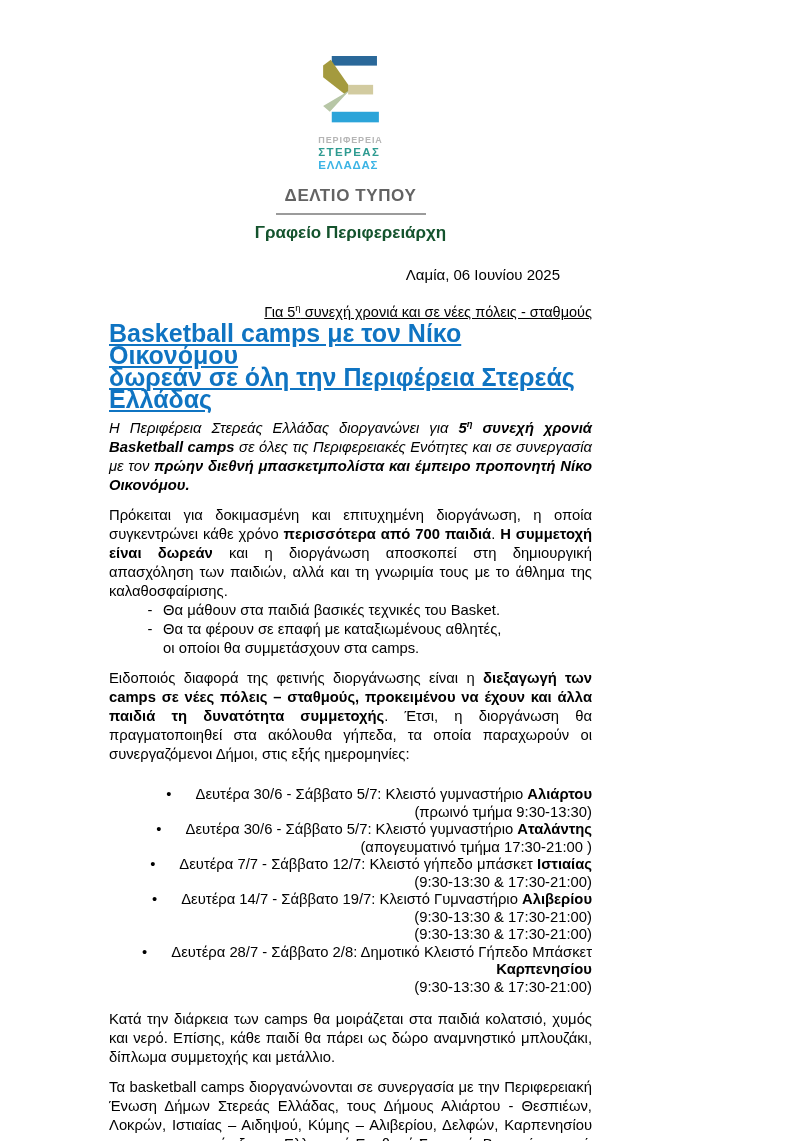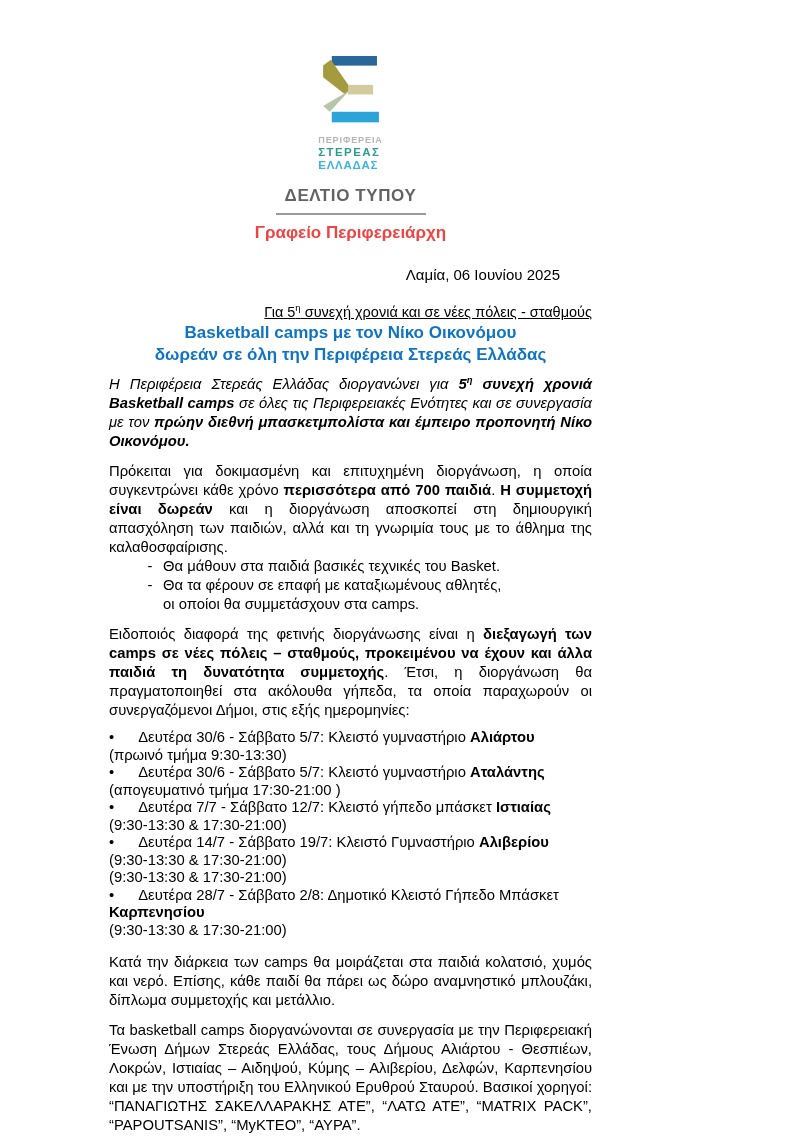--- a/index.html
+++ b/index.html
@@ -15,40 +15,40 @@
 
   
   .masthead{text-align:center;padding-top:56px;}
   .logo-glyph{display:block;margin:0 auto;}
   .logo-caption{display:inline-block;text-align:left;margin-top:5px;line-height:1.1;}
   .cap1{font-size:9px;letter-spacing:0.9px;color:#b5b5b5;font-weight:bold;}
   .cap2{font-size:11.5px;font-weight:bold;letter-spacing:1.4px;color:#2e9b91;}
   .cap3{font-size:11.5px;font-weight:bold;letter-spacing:0.7px;color:#3cb4e5;}
   .press-title{margin-top:13px;font-size:17px;font-weight:bold;color:#636363;letter-spacing:0.6px;}
   .mast-divider{width:150px;height:2px;background:#9b9b9b;margin:7px auto 8px;}
-  .office{font-size:17px;font-weight:bold;color:#ef4444;}
+  .office{font-size:17px;font-weight:bold;color:#14532d;}
 
   
   .dateline{text-align:right;margin:23px 32px 0 0;font-size:15px;}
   .kicker{text-align:right;margin-top:20px;font-size:14.5px;}
   .kicker .u{text-decoration:underline;}
   .kicker sup{font-size:9.5px;}
-  .headline{ text-align:center;color:#0f74c2;font-size:17px;font-weight:bold;line-height:22px;margin:2px 0 0;}
+  .headline{ text-align:left;color:#0f74c2;font-size:25px;font-weight:bold;line-height:22px;margin:2px 0 0;text-decoration:underline;}
 
   
   .para{font-size:14.8px;line-height:19px;text-align:justify;margin:11px 0 0;}
   .para.first{margin-top:4px;font-style:italic;}
   .para sup{font-size:9.5px;}
 
   .dash-list{font-size:14.8px;line-height:19px;}
   .dash-row{display:flex;}
   .dash-marker{flex:none;width:26px;margin-left:28px;text-align:center;}
   .dash-text{flex:1;}
 
-  .sched{margin-top:9px;text-align:left;font-size:14.8px;line-height:17.5px;}
+  .sched{margin-top:22px;text-align:right;font-size:14.8px;line-height:17.5px;}
   .sched-line .blt{display:inline-block;margin-right:24px;}
   .sched-time{}
 
 </style>
 </head>
 <body>
 
 <div class="page">
 
   <header class="masthead">

